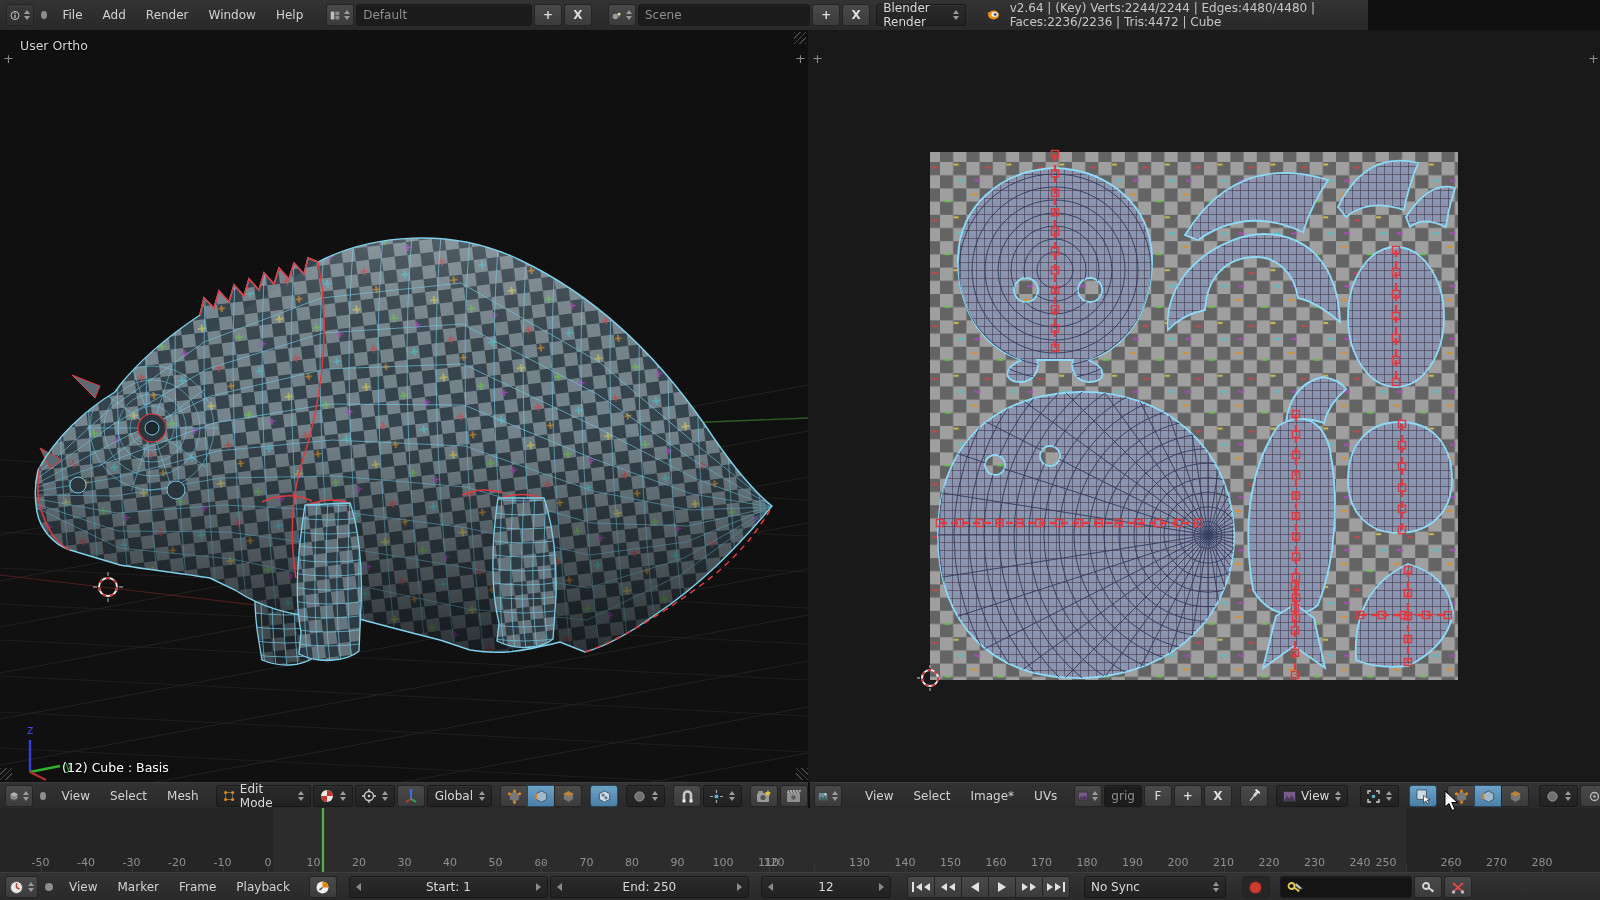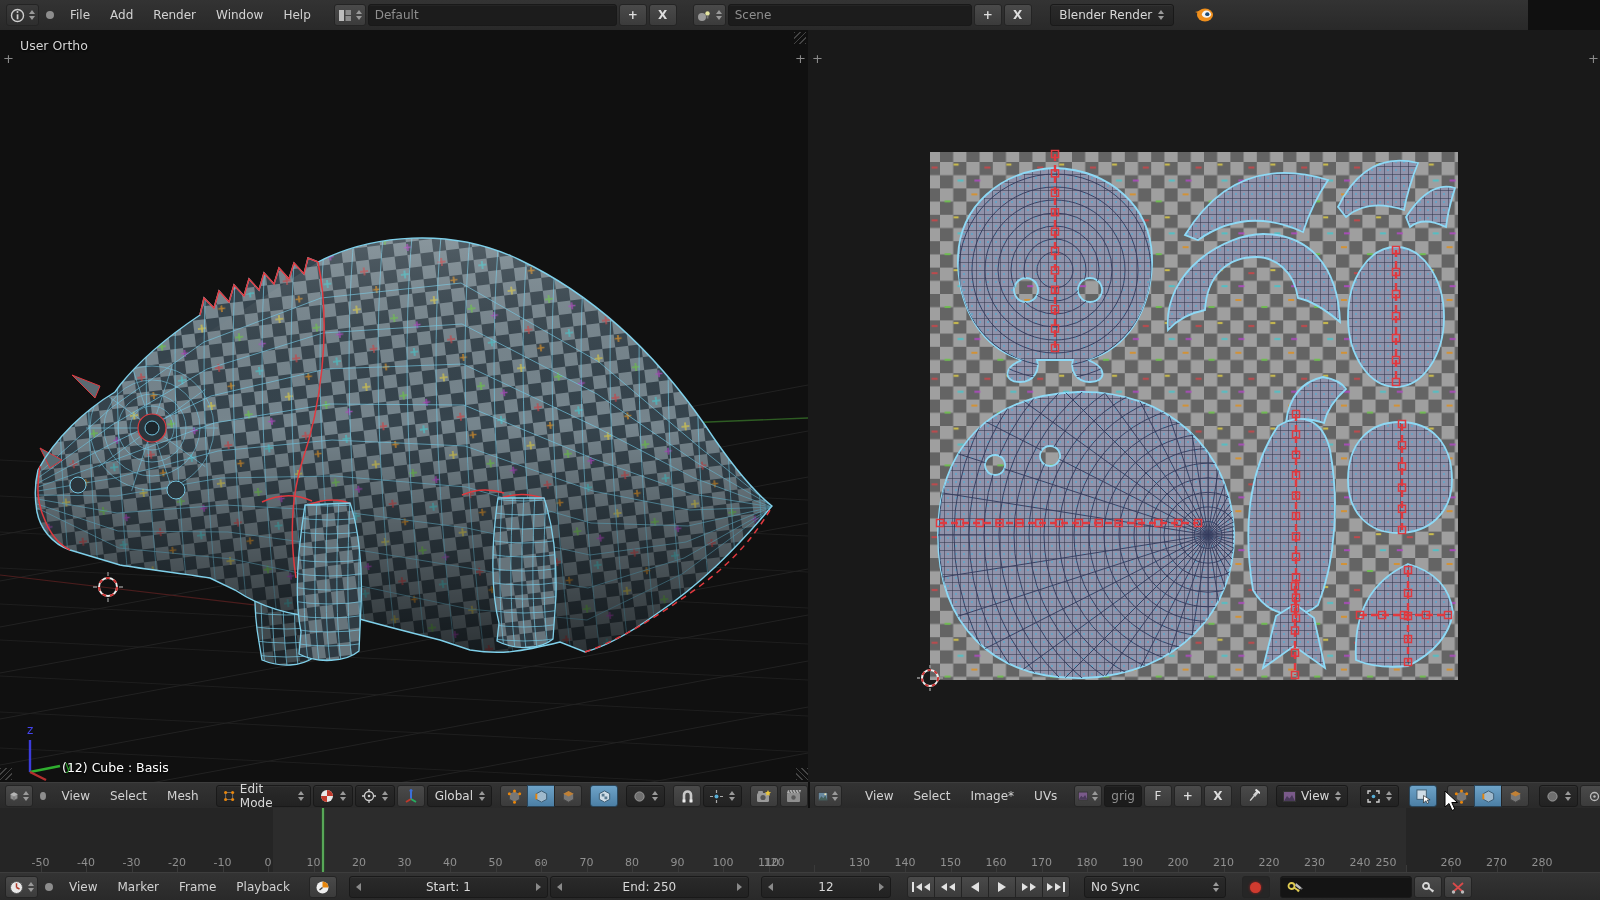--- a/index.html
+++ b/index.html
@@ -3,21 +3,21 @@
 <meta charset="utf-8">
 <style>
   html,body{margin:0;padding:0;background:#000;}
   #app{position:relative;width:1600px;height:900px;overflow:hidden;
        font-family:"DejaVu Sans","Liberation Sans",sans-serif;font-size:12px;color:#d8d8d8;
        background:#101010;-webkit-font-smoothing:antialiased;}
   .abs{position:absolute;}
   
   .bar{position:absolute;display:flex;align-items:center;gap:2px;
        background:linear-gradient(#333333,#292929);border-top:1px solid #3d3d3d;border-bottom:1px solid #121212;}
-  #infobar{left:0;top:0;width:1528px;height:30px;border-top:none;}
+  #infobar{left:0;top:0;width:1368px;height:30px;border-top:none;}
   .area-header{height:26px;}
   #ruler{position:absolute;left:0;top:808px;width:1600px;height:64px;background:#2c2c2c;
          border-bottom:5px solid #14b8a6;overflow:hidden;}
   #tl-header{left:0;top:872px;width:1600px;height:28px;}
   
   .menu{padding:0 9px;color:#d2d2d2;cursor:default;}
   .pill{display:flex;align-items:center;gap:4px;height:20px;padding:0 6px;border-radius:3px;
         background:linear-gradient(#2a2a2a,#222222);border:1px solid #191919;box-shadow:inset 0 1px 0 rgba(255,255,255,.04);}
   .btn{display:flex;align-items:center;justify-content:center;gap:2px;height:20px;min-width:20px;padding:0 3px;
        border-radius:3px;background:linear-gradient(#4a4a4a,#3b3b3b);border:1px solid #242424;color:#ddd;}
@@ -101,34 +101,35 @@
           <i class="u"></i>
           <i class="d"></i>
         </span>
     </div>
     <div class="pill" style="width:230px;background:#1c1c1c">
       <span class="fieldtxt">Scene</span>
     </div>
     <div class="btn" style="font-weight:bold">+</div>
     <div class="btn" style="font-weight:bold">X</div>
 
-    <div class="pill" style="width:110px;margin-left:16px;justify-content:center">
+    <div class="pill" style="width:110px;margin-left:4px;justify-content:space-between">
       <span>Blender Render</span>
       <span class="updn">
           <i class="u"></i>
           <i class="d"></i>
         </span>
     </div>
 
     <svg width="20" height="18" viewBox="0 0 20 18" style="margin-left:18px">
       <ellipse cx="11" cy="9" rx="8" ry="6.4" fill="#ef8f1c"></ellipse>
       <ellipse cx="12.5" cy="8.2" rx="4.6" ry="3.6" fill="#f4f4f4"></ellipse>
       <ellipse cx="13.3" cy="8.2" rx="2.1" ry="1.9" fill="#1b4a74"></ellipse>
       <path d="M1,6 L9,4 L7,8 Z" fill="#ef8f1c"></path>
     </svg>
+    <span style="margin-left:8px;color:#c6c6c6">v2.64 | (Key) Verts:2244/2244 | Edges:4480/4480 | Faces:2236/2236 | Tris:4472 | Cube</span>
   </div>
 
   <svg class="abs" id="v3d" style="left:0;top:30px" width="808" height="752" viewBox="0 0 808 752">
     <defs>
       <pattern id="pChk" patternUnits="userSpaceOnUse" width="26" height="26" patternTransform="rotate(-7)">
         <rect width="26" height="26" fill="#36444d"></rect>
         <rect width="13" height="13" fill="#76858d"></rect>
           <rect x="13" y="13" width="13" height="13" fill="#76858d"></rect>
       </pattern>
       <pattern id="pMarks" patternUnits="userSpaceOnUse" width="78" height="78" patternTransform="rotate(-7)">

